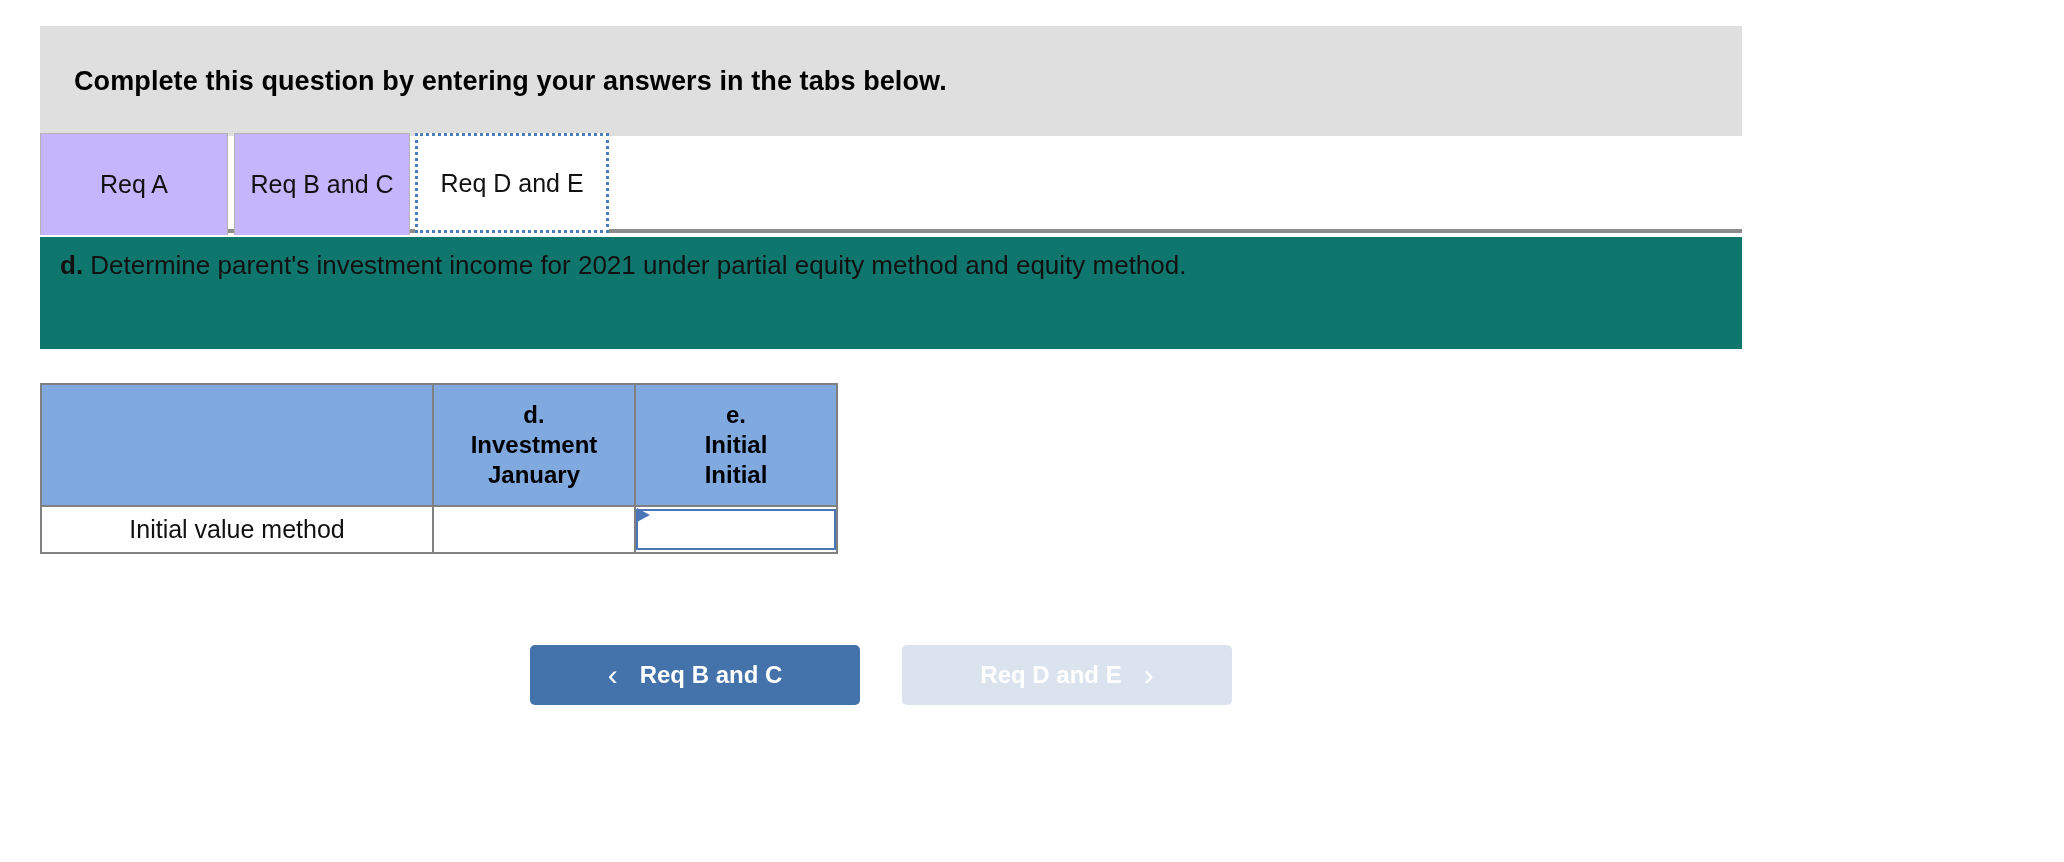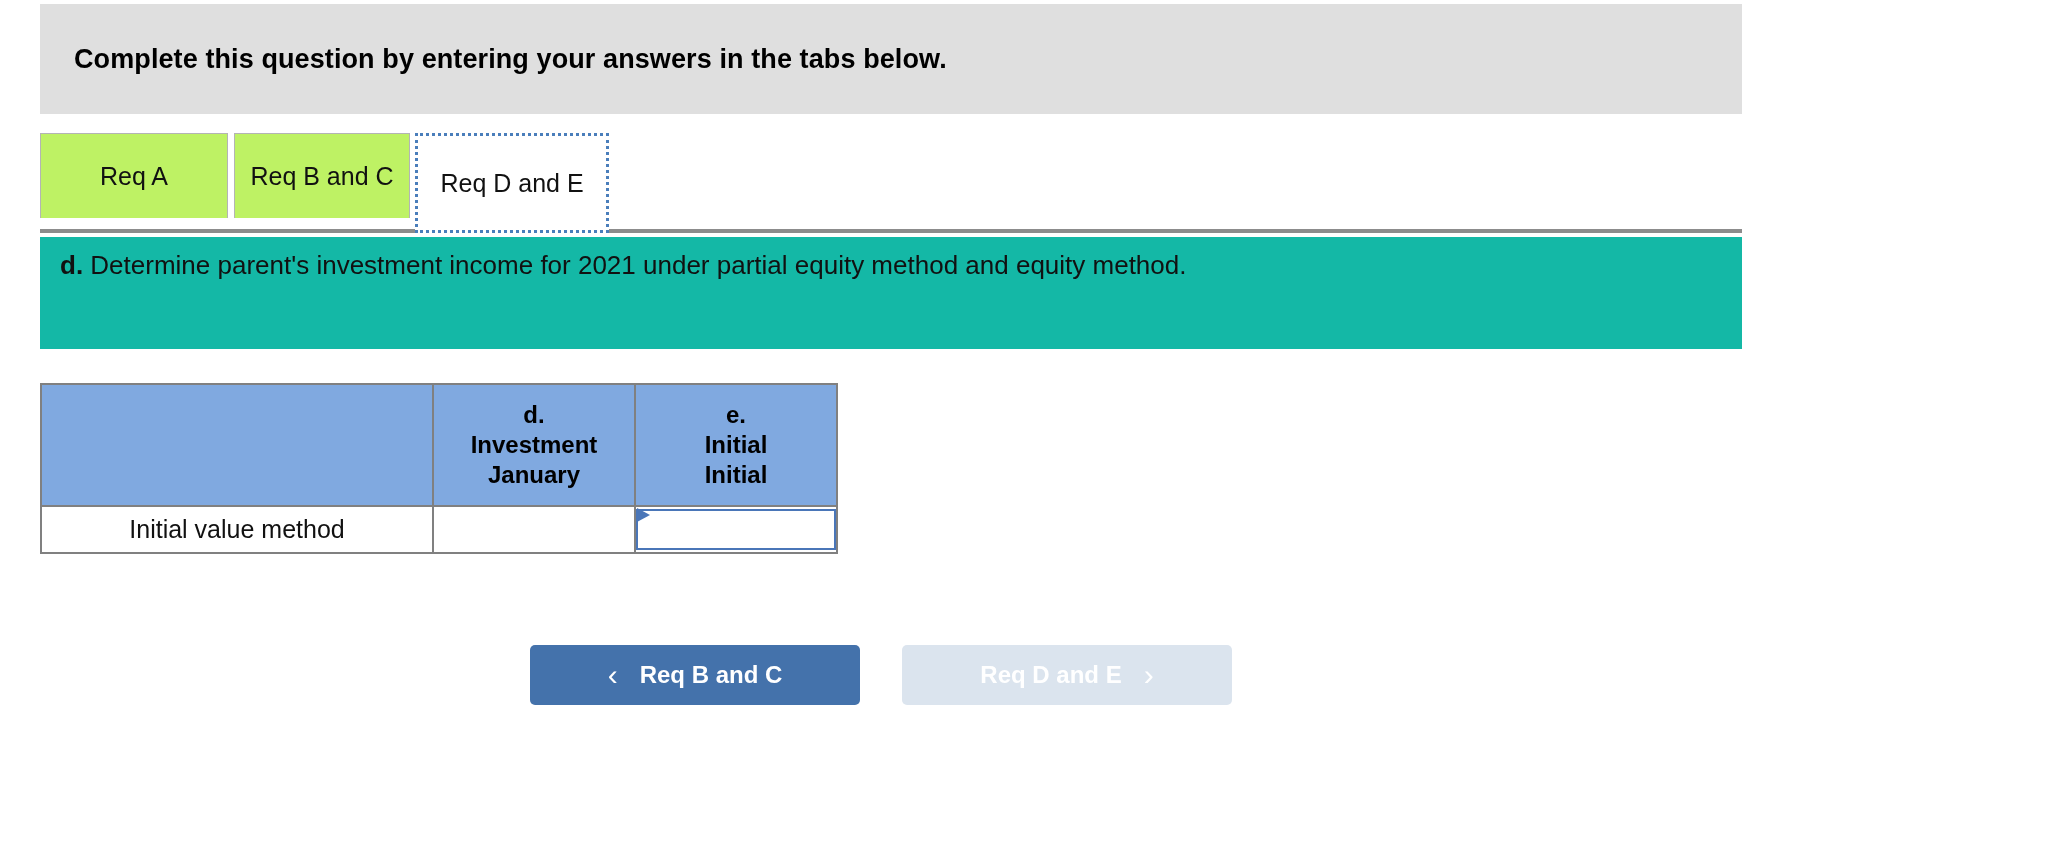--- a/index.html
+++ b/index.html
@@ -19,21 +19,21 @@
   .page {
     position: relative;
     width: 2064px;
     height: 862px;
   }
 
   
   .instruction-bar {
     position: absolute;
     left: 40px;
-    top: 4px;
+    top: 26px;
     width: 1702px;
     height: 110px;
     background: #dfdfdf;
     box-sizing: border-box;
     display: flex;
     align-items: center;
   }
   .instruction-text {
     font-size: 27px;
     font-weight: bold;
@@ -55,28 +55,28 @@
     position: absolute;
     left: 0;
     top: 96px;
     width: 1702px;
     height: 4px;
     background: #8c8c8c;
   }
   .tab {
     position: absolute;
     top: 0;
-    height: 85px;
+    height: 102px;
     box-sizing: border-box;
     display: flex;
     align-items: center;
     justify-content: center;
     font-size: 25px;
     color: #111;
-    background: #bef264;
+    background: #c4b5fd;
     border: 1px solid #b4b4b4;
     border-bottom: none;
     cursor: pointer;
     user-select: none;
   }
   .tab-a   { left: 0px;   width: 188px; }
   .tab-bc  { left: 194px; width: 176px; }
   .tab-de  {
     left: 375px;
     width: 194px;
@@ -87,21 +87,21 @@
     z-index: 3;
   }
 
   
   .question-panel {
     position: absolute;
     left: 40px;
     top: 237px;
     width: 1702px;
     height: 112px;
-    background: #14b8a6;
+    background: #0f766e;
     box-sizing: border-box;
     padding: 12px 20px 10px 20px;
   }
   .q-line {
     font-size: 26px;
     line-height: 32px;
     color: #111;
     white-space: nowrap;
   }
   .q-line.wrap { white-space: normal; }

